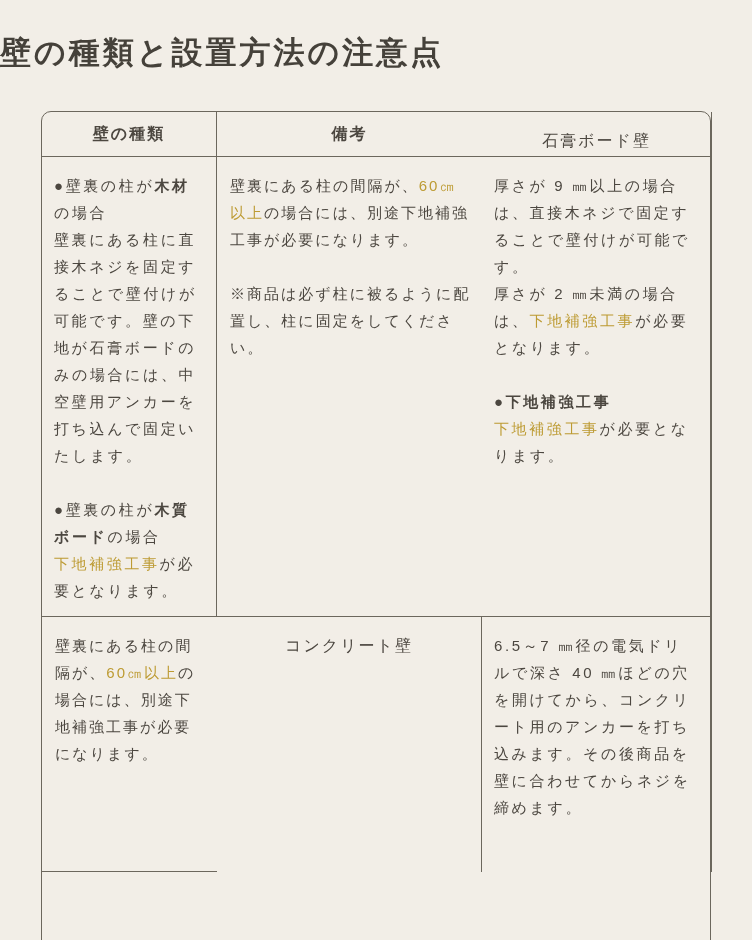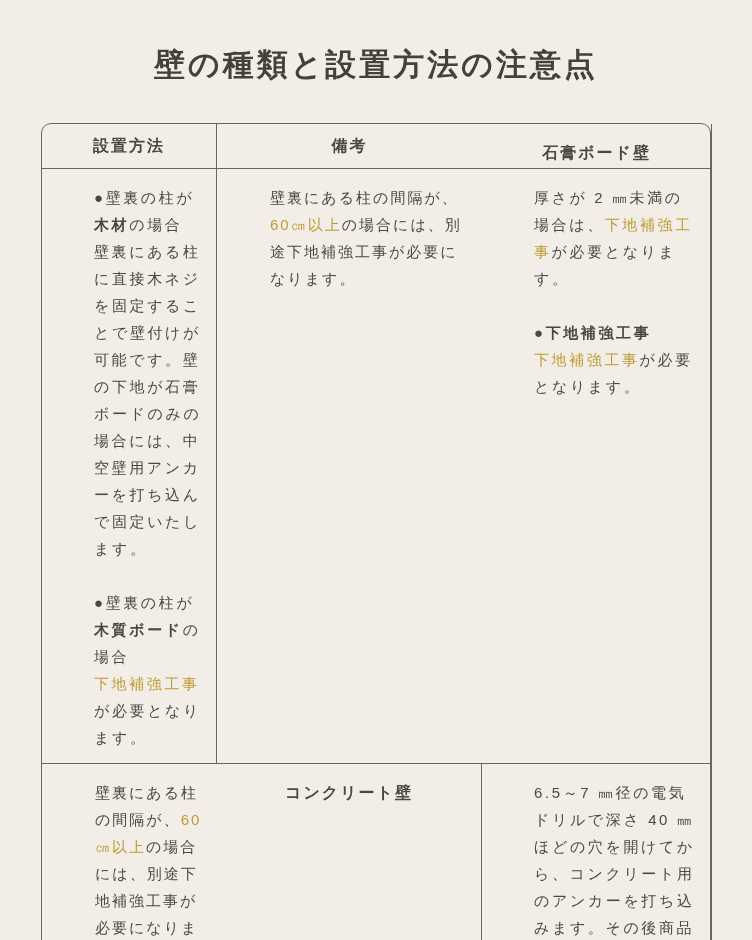--- a/index.html
+++ b/index.html
@@ -12,28 +12,27 @@
   html, body {
     width: 752px;
     height: 940px;
     background: var(--bg);
     font-family: "Liberation Sans", sans-serif;
     color: var(--text);
     overflow: hidden;
   }
   .page { width: 752px; height: 940px; }
   .title {
-    text-align: center;
+    text-align: left;
     font-size: 31px;
     font-weight: 600;
     letter-spacing: 3px;
     padding-top: 32px;
     line-height: 42px;
     color: #45413A;
-    margin-top: 12px;
   }
   .table {
     width: 670px;
     margin: 37px auto 0 auto;
     display: grid;
     grid-template-columns: 175px 265px 230px;
     grid-template-rows: 45px minmax(333px, auto) minmax(255px, auto) minmax(150px, auto);
     border: 1.5px solid var(--border);
     border-radius: 10px;
     background: var(--bg);
@@ -50,59 +49,61 @@
     align-items: center;
     justify-content: center;
     font-size: 16px;
     font-weight: 600;
     letter-spacing: 2px;
   }
   .cell.type {
     text-align: center;
     padding-top: 19px;
     font-size: 16px;
-    font-weight: 700;
+    font-weight: 400;
     letter-spacing: 2px;
   }
   .cell.body {
     padding: 15px 12px 12px 12px;
     font-size: 15px;
     line-height: 27px;
   }
   .cell.method { letter-spacing: 2.6px; }
   .cell.remarks { letter-spacing: 2.0px; padding-left: 13px; padding-right: 11px; }
-  .para { min-height: 27px; margin-left: 40px; }
+  .para { min-height: 27px; }
   .para.space-before { margin-top: 27px; }
   .para .bold { font-weight: 700; }
   .para .gold { color: var(--gold); }
 </style>
 </head>
 <body>
 
 <div class="page">
 
   <h1 class="title">壁の種類と設置方法の注意点</h1>
 
   <div class="table">
 
-    <div class="cell header">設置方法</div>
+    <div class="cell header">壁の種類</div>
     <div class="cell header col-last">備考</div>
 
     <div class="cell type">石膏ボード壁</div>
     <div class="cell body method">
         <div class="para"><span>●壁裏の柱が</span><span class="bold">木材</span><span>の場合</span></div>
         <div class="para"><span>壁裏にある柱に直接木ネジを固定することで壁付けが可能です。壁の下地が石膏ボードのみの場合には、中空壁用アンカーを打ち込んで固定いたします。</span></div>
         <div class="para space-before"><span>●壁裏の柱が</span><span class="bold">木質ボード</span><span>の場合</span></div>
         <div class="para"><span class="gold">下地補強工事</span><span>が必要となります。</span></div>
       </div>
     <div class="cell body remarks col-last">
         <div class="para"><span>壁裏にある柱の間隔が、</span><span class="gold">60㎝以上</span><span>の場合には、別途下地補強工事が必要になります。</span></div>
+        <div class="para space-before"><span>※商品は必ず柱に被るように配置し、柱に固定をしてください。</span></div>
       </div>
 
     <div class="cell body method">
+        <div class="para"><span>厚さが 9 ㎜以上の場合は、直接木ネジで固定することで壁付けが可能です。</span></div>
         <div class="para"><span>厚さが 2 ㎜未満の場合は、</span><span class="gold">下地補強工事</span><span>が必要となります。</span></div>
         <div class="para space-before"><span class="bold">●下地補強工事</span></div>
         <div class="para"><span class="gold">下地補強工事</span><span>が必要となります。</span></div>
       </div>
     <div class="cell body remarks col-last">
         <div class="para"><span>壁裏にある柱の間隔が、</span><span class="gold">60㎝以上</span><span>の場合には、別途下地補強工事が必要になります。</span></div>
       </div>
 
     <div class="cell type row-last">コンクリート壁</div>
     <div class="cell body method row-last">

